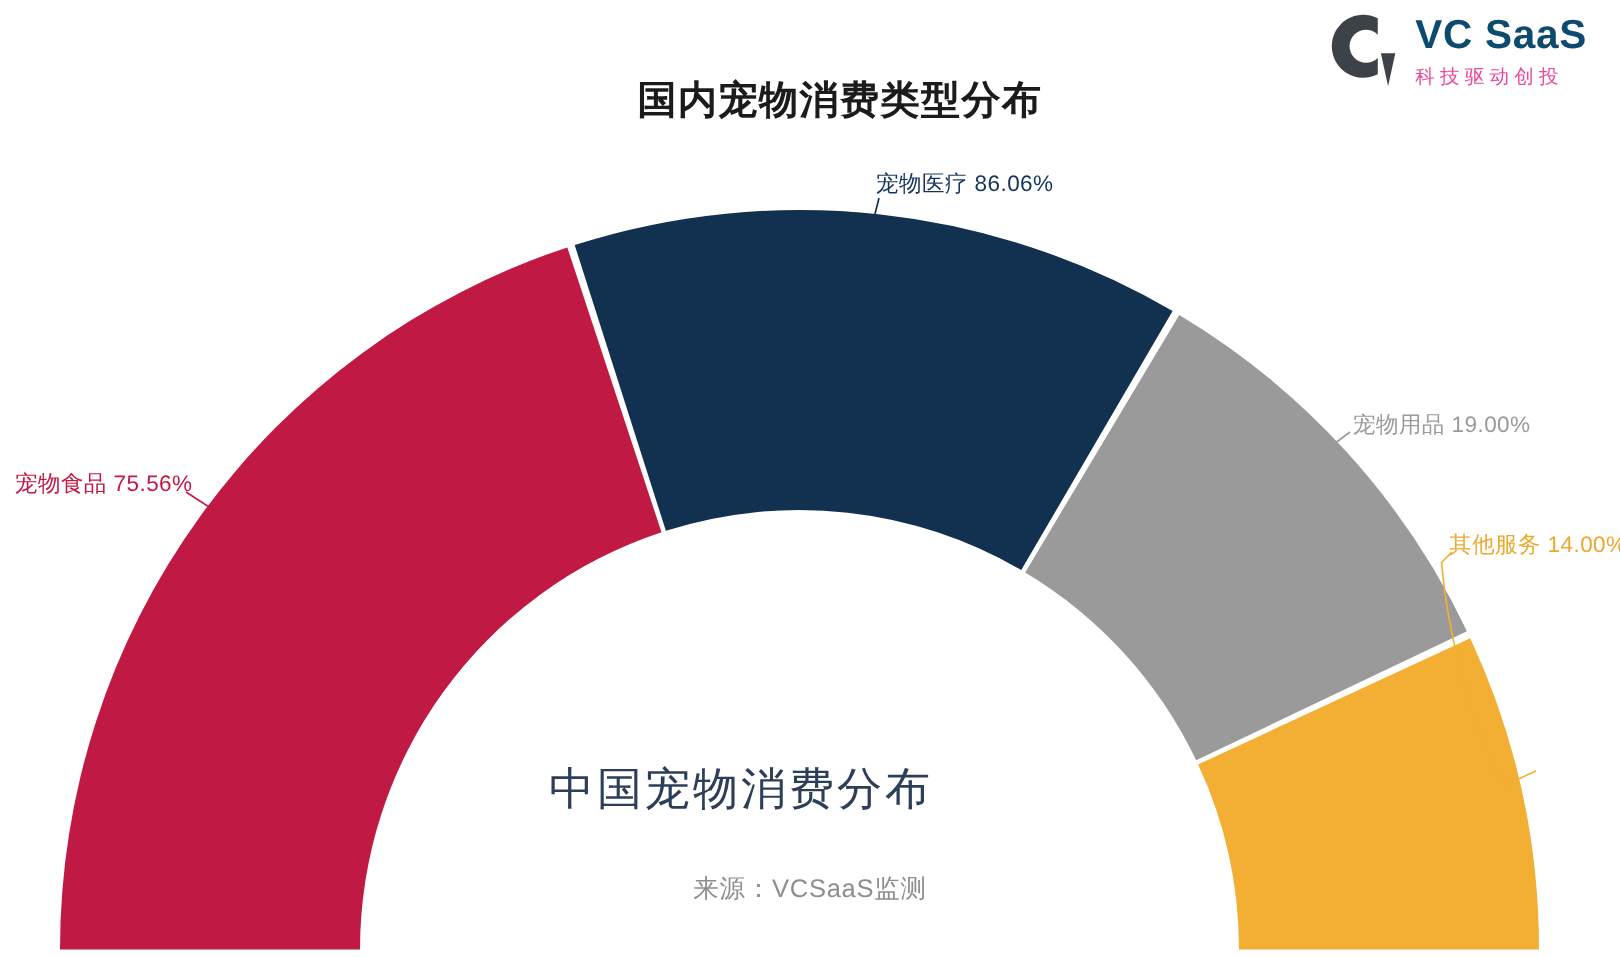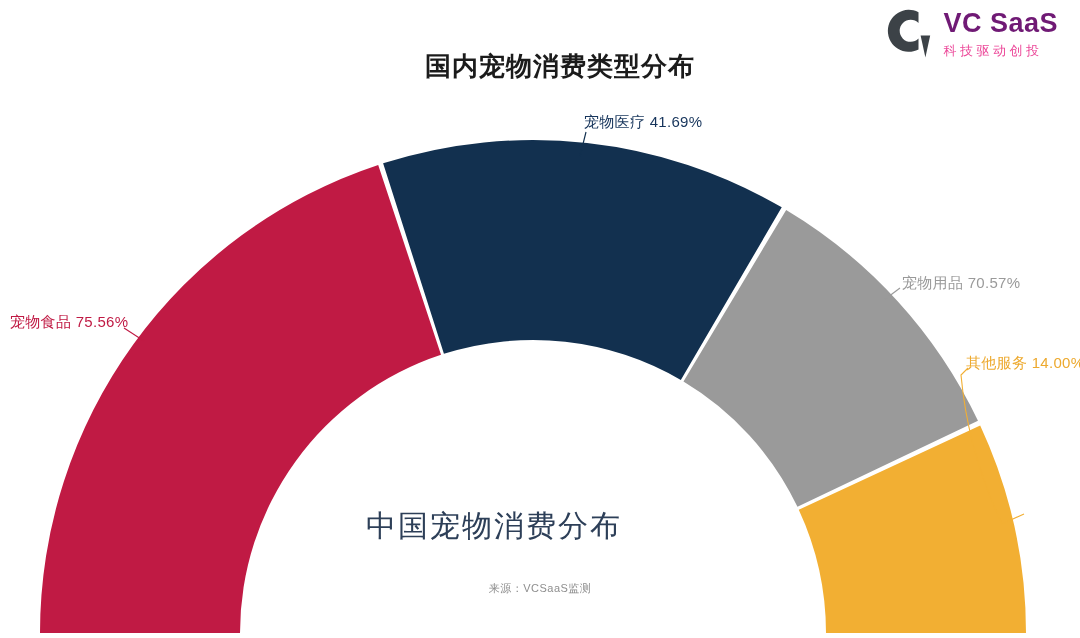--- a/index.html
+++ b/index.html
@@ -32,21 +32,21 @@
   }
   #logo .wordmark {
     display: flex;
     flex-direction: column;
     align-items: flex-start;
     line-height: 1;
   }
   #logo .brand {
     font-size: 27px;
     font-weight: bold;
-    color: #701a75;
+    color: #0c4a6e;
     letter-spacing: 0.5px;
   }
   #logo .tagline {
     margin-top: 7px;
     font-size: 13px;
     color: #ec4899;
     letter-spacing: 3.5px;
   }
 
   
@@ -94,21 +94,21 @@
     font-size: 30px;
     color: #2d3f58;
     letter-spacing: 2px;
   }
   #source-note {
     position: absolute;
     left: 0;
     top: 581px;
     width: 1080px;
     text-align: center;
-    font-size: 11px;
+    font-size: 17px;
     color: #8e8e8e;
     letter-spacing: 0.5px;
   }
 </style>
 </head>
 <body>
 
 <div id="logo">
   <svg class="mark" viewBox="0 0 46 50" aria-hidden="true">
     <path d="M33.5 4.2 A21 21 0 1 0 33.5 41.5 L33.5 30.6 A11 11 0 1 1 33.5 15.1 Z" fill="#3c4247"></path>
@@ -132,20 +132,20 @@
   <g id="leaders" fill="none" stroke-width="1.1">
       <path d="M 124 328 L 144 341" stroke="#c01a44"></path>
       <path d="M 586 132 L 580 156" stroke="#12304f"></path>
       <path d="M 900 288 L 884 300" stroke="#9a9a9a"></path>
       <path d="M 968 368 L 961 375 Q 968 452 1002 524 L 1024 514" stroke="#f2af33" fill="none"></path>
     </g>
 </svg>
 
 <div class="slice-label" id="label-food">宠物食品 75.56%</div>
 
-<div class="slice-label" id="label-medical">宠物医疗 41.69%</div>
+<div class="slice-label" id="label-medical">宠物医疗 86.06%</div>
 
-<div class="slice-label" id="label-supplies">宠物用品 70.57%</div>
+<div class="slice-label" id="label-supplies">宠物用品 19.00%</div>
 
 <div class="slice-label" id="label-other">其他服务 14.00%</div>
 
 <div id="center-label">中国宠物消费分布</div>
 <div id="source-note">来源：VCSaaS监测</div>
 
 </body></html>

